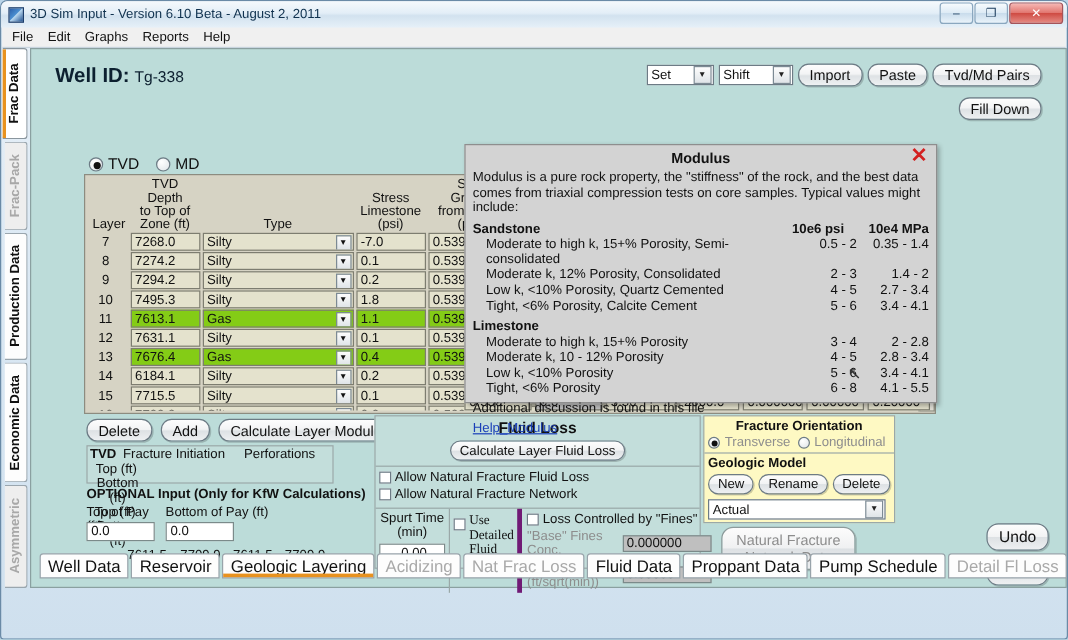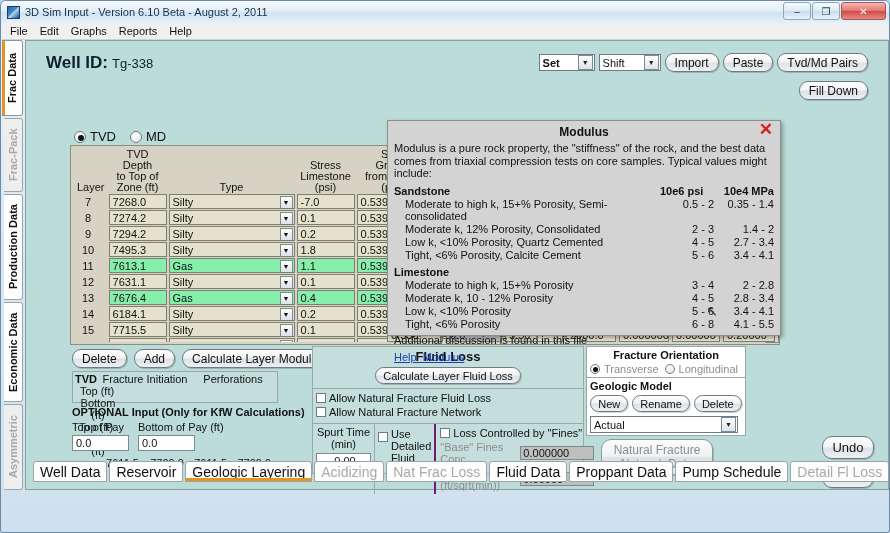--- a/index.html
+++ b/index.html
@@ -151,21 +151,21 @@
     vertical-align:bottom; text-align:center; padding:0 2px; line-height:11px;
   }
   table.grid td { padding:0; }
   .cell {
     border:1px solid #7d7d70;
     background:#e4e2cd;
     height:15px; line-height:14px;
     padding-left:3px; font-size:11px; color:#111;
     white-space:nowrap; overflow:hidden;
   }
-  .cell.alt { background:#86efac; }
+  .cell.alt { background:#84cc16; }
   .layernum { text-align:center; font-size:11px; color:#111; width:26px; }
   .typecell { position:relative; }
   .typecell .tarrow {
     position:absolute; right:1px; top:1px; width:13px;height:13px;
     border:1px solid #7c8a94;
     background:linear-gradient(180deg,#fdfdfd,#dfe4e8);
     display:flex;align-items:center;justify-content:center;
     font-size:7px;color:#111;
   }
   
@@ -240,33 +240,33 @@
   #fltitle { text-align:center; font-size:13px; font-weight:bold; color:#111; margin-top:2px;}
   #flbtnwrap { display:flex; justify-content:center; margin-top:3px; }
   #flchecks { margin-top:4px; border-top:1px solid #9aa8a8; padding:3px 0 3px 3px; }
   .chk { display:flex; align-items:center; gap:3px; font-size:11px; color:#111; margin-bottom:2px;}
   .chk .box {
     width:10px;height:10px;border:1px solid #6d7b85;background:#fff; flex:none;
   }
   #flbottom { display:flex; border-top:1px solid #9aa8a8; }
   #flspurt { width:63px; border-right:1px solid #9aa8a8; padding:2px 3px; text-align:center;}
   #flspurt .lbl { font-size:11px; color:#111; line-height:12px;}
-  #fldetail { width:70px; border-right:2px solid #701a75; padding:4px 3px; }
+  #fldetail { width:70px; border-right:4px solid #701a75; padding:4px 3px;font-family:Liberation Serif, serif; }
   #flfines { flex:1; padding:3px 3px 3px 4px; }
   .finerow { display:flex; align-items:center; gap:4px; margin-top:2px; }
   .finerow .lbl { font-size:11px; color:#8d8d8d; }
   .grayfield {
     border:1px solid #7b8a8a; background:#bfbfbf; height:14px; line-height:13px;
     font-size:11px; color:#111; padding-left:2px; width:74px; text-align:left;
   }
 
   
   #fracor {
     position:absolute; left:560px; top:305px; width:160px; height:90px;
-    border:1px solid #9aa8a8; background:#ffffff;
+    border:1px solid #9aa8a8; background:#fef9c3;
   }
   #fotitle { text-align:center; font-size:11px; font-weight:bold; color:#111; margin-top:2px;}
   #forads { display:flex; gap:6px; padding:2px 0 2px 3px; border-bottom:1px solid #9aa8a8;}
   #gmtitle { font-size:11px; font-weight:bold; color:#111; padding-left:3px; margin-top:2px;}
   #gmbtns { display:flex; gap:4px; justify-content:center; margin-top:3px;}
   #gmcombo { margin:4px 3px 0 3px; }
   #nfnd {
     position:absolute; left:575px; top:398px; width:112px; height:36px;
     border:1px solid #8d9b9b; border-radius:10px;
     background:linear-gradient(180deg,#fcfcfc 0%,#f0f1f2 48%,#dde1e4 52%,#eceef0 100%);
@@ -334,21 +334,21 @@
   </div>
 
   <div id="panel">
 
     <div id="wellidrow">
       <div id="wellidlabel">Well ID:</div>
       <div id="wellidvalue">Tg-338</div>
     </div>
 
     <div id="toolbar">
-      <div class="combo" style="width:56px;font-weight:bold;">
+      <div class="combo" style="width:56px;">
         <span>Set</span>
         <span class="arrowbox">▼</span>
       </div>
       <div class="combo" style="width:62px;">
         <span>Shift</span>
         <span class="arrowbox">▼</span>
       </div>
       <div class="btn3d">Import</div>
       <div class="btn3d">Paste</div>
       <div class="btn3d">Tvd/Md Pairs</div>

